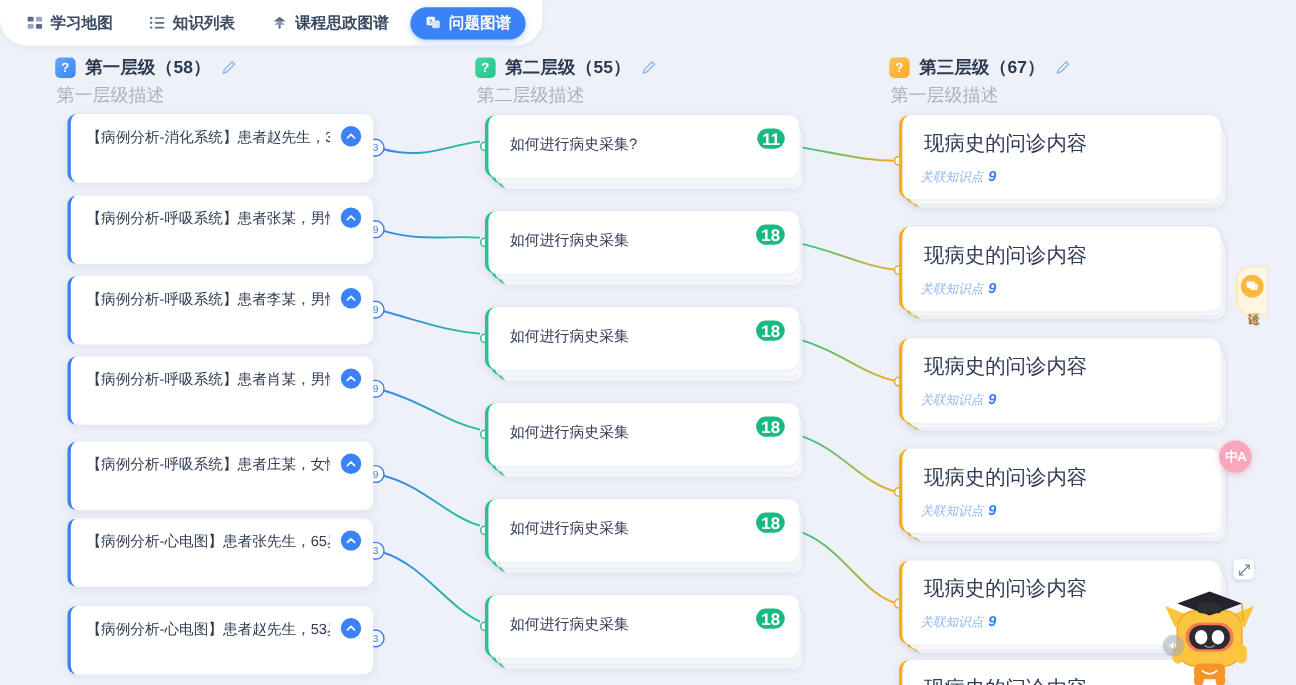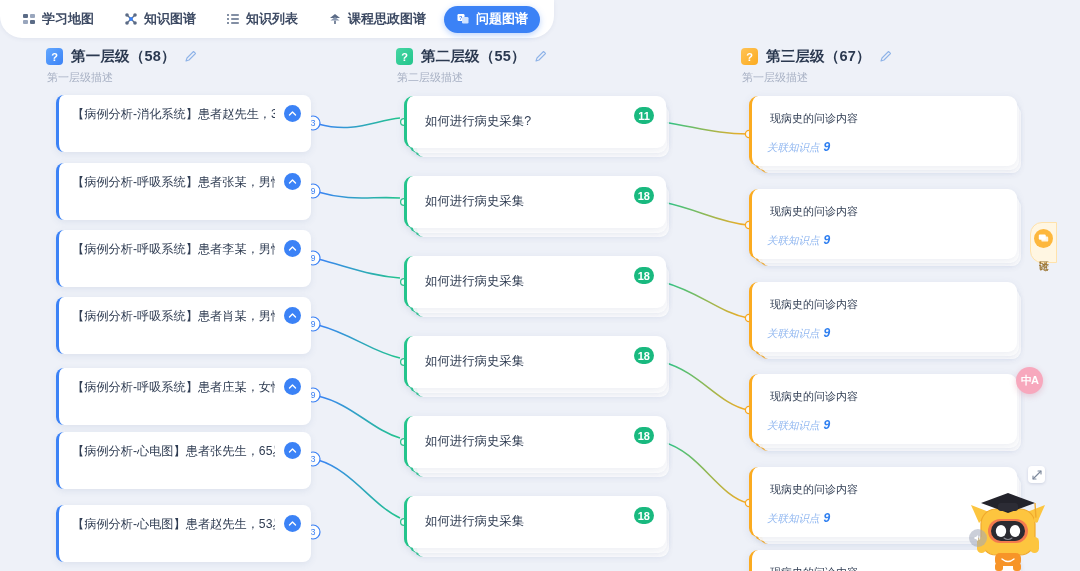--- a/index.html
+++ b/index.html
@@ -42,21 +42,21 @@
     color: #fff; font-size: 11px; font-weight: bold;
     display: flex; align-items: center; justify-content: center;
     flex: 0 0 17px;
   }
   .qmark.c1 { background: linear-gradient(135deg,#63a8ff,#3b82f6); }
   .qmark.c2 { background: linear-gradient(135deg,#46d6a3,#22c58c); }
   .qmark.c3 { background: linear-gradient(135deg,#ffc356,#fbab20); }
   .col-title { font-size: 14.5px; font-weight: bold; color: #2b3950; letter-spacing: .2px; white-space: nowrap; }
   .pen { width: 13px; height: 13px; flex: 0 0 13px; cursor: pointer; }
   .pen svg { display: block; width: 13px; height: 13px; }
-  .col-desc { margin-top: 4px; font-size: 11px; color: #a8b1c4; padding-left: 1px; }
+  .col-desc { margin-top: 4px; font-size: 15px; color: #a8b1c4; padding-left: 1px; }
 
   
   .canvas { position: absolute; left: 0; top: 0; width: 1080px; height: 571px; }
   svg.links { position: absolute; left: 0; top: 0; width: 1080px; height: 571px; pointer-events: none; z-index: 4; }
 
   .node { position: absolute; z-index: 6; }
 
   
   .c1card {
     width: 255px; height: 57px;
@@ -92,29 +92,29 @@
     box-shadow: 0 2px 8px rgba(70,95,150,.11);
     padding-left: 18px;
   }
 
   
   .c2front { width: 262px; height: 52px; border-left: 3px solid #23c48c; padding: 15px 40px 0 14px; }
   .c2front .txt { font-size: 12.4px; color: #2f3c52; white-space: nowrap; overflow: hidden; }
   .badge {
     position: absolute; right: 12px; top: 11px;
     min-width: 17px; height: 17px; padding: 0 4px;
-    border-radius: 9px; color: #fff; font-size: 11px; font-weight: bold;
+    border-radius: 9px; color: #fff; font-size: 14px; font-weight: bold;
     display: flex; align-items: center; justify-content: center;
   }
   .badge.green { background: #19b97f; }
   .stack.c2 .lay { border-left: 3px solid #23c48c; }
 
   
   .c3front { width: 268px; height: 70px; border-left: 3px solid #fbab20; padding: 12px 14px 0 15px; }
-  .c3front .txt { font-size: 11px; color: #2f3c52; white-space: nowrap; overflow: hidden; }
+  .c3front .txt { font-size: 17px; color: #2f3c52; white-space: nowrap; overflow: hidden; }
   .kp { position: absolute; left: 15px; bottom: 11px; font-size: 10.5px; color: #8fb6f0; font-style: italic; }
   .kp b { color: #2f7ff0; font-size: 12px; margin-left: 4px; }
   .stack.c3 .lay { border-left: 3px solid #fbab20; }
   .stack.c3 .lay.l2 { width: 262px; height: 68px; }
   .stack.c3 .lay.l3 { width: 265px; height: 69px; }
 
   
   .discuss {
     position: absolute; right: 0; top: 222px; z-index: 20;
     width: 27px; padding: 6px 0 9px 0;
@@ -168,33 +168,20 @@
     <div class="tab">
       <span class="ticon">
         <svg viewBox="0 0 14 14">
             <rect x="1" y="2" width="5" height="4" rx="1" fill="#5b6b86"></rect>
             <rect x="8" y="2" width="5" height="4" rx="1" fill="#99a6bd"></rect>
             <rect x="1" y="8" width="5" height="4" rx="1" fill="#99a6bd"></rect>
             <rect x="8" y="8" width="5" height="4" rx="1" fill="#5b6b86"></rect>
           </svg>
       </span>
       <span>学习地图</span>
-    </div>
-    <div class="tab">
-      <span class="ticon">
-        <svg viewBox="0 0 14 14">
-            <path d="M3 3 L11 11 M11 3 L3 11" stroke="#5b6b86" stroke-width="1.3"></path>
-            <circle cx="3" cy="3" r="1.8" fill="#5b6b86"></circle>
-            <circle cx="11" cy="3" r="1.8" fill="#5b6b86"></circle>
-            <circle cx="3" cy="11" r="1.8" fill="#5b6b86"></circle>
-            <circle cx="11" cy="11" r="1.8" fill="#5b6b86"></circle>
-            <circle cx="7" cy="7" r="2" fill="#3b82f6"></circle>
-          </svg>
-      </span>
-      <span>知识图谱</span>
     </div>
     <div class="tab">
       <span class="ticon">
         <svg viewBox="0 0 14 14">
             <circle cx="2" cy="3" r="1" fill="#5b6b86"></circle>
             <circle cx="2" cy="7" r="1" fill="#5b6b86"></circle>
             <circle cx="2" cy="11" r="1" fill="#5b6b86"></circle>
             <rect x="5" y="2.3" width="8" height="1.4" rx=".7" fill="#5b6b86"></rect>
             <rect x="5" y="6.3" width="8" height="1.4" rx=".7" fill="#5b6b86"></rect>
             <rect x="5" y="10.3" width="8" height="1.4" rx=".7" fill="#5b6b86"></rect>

